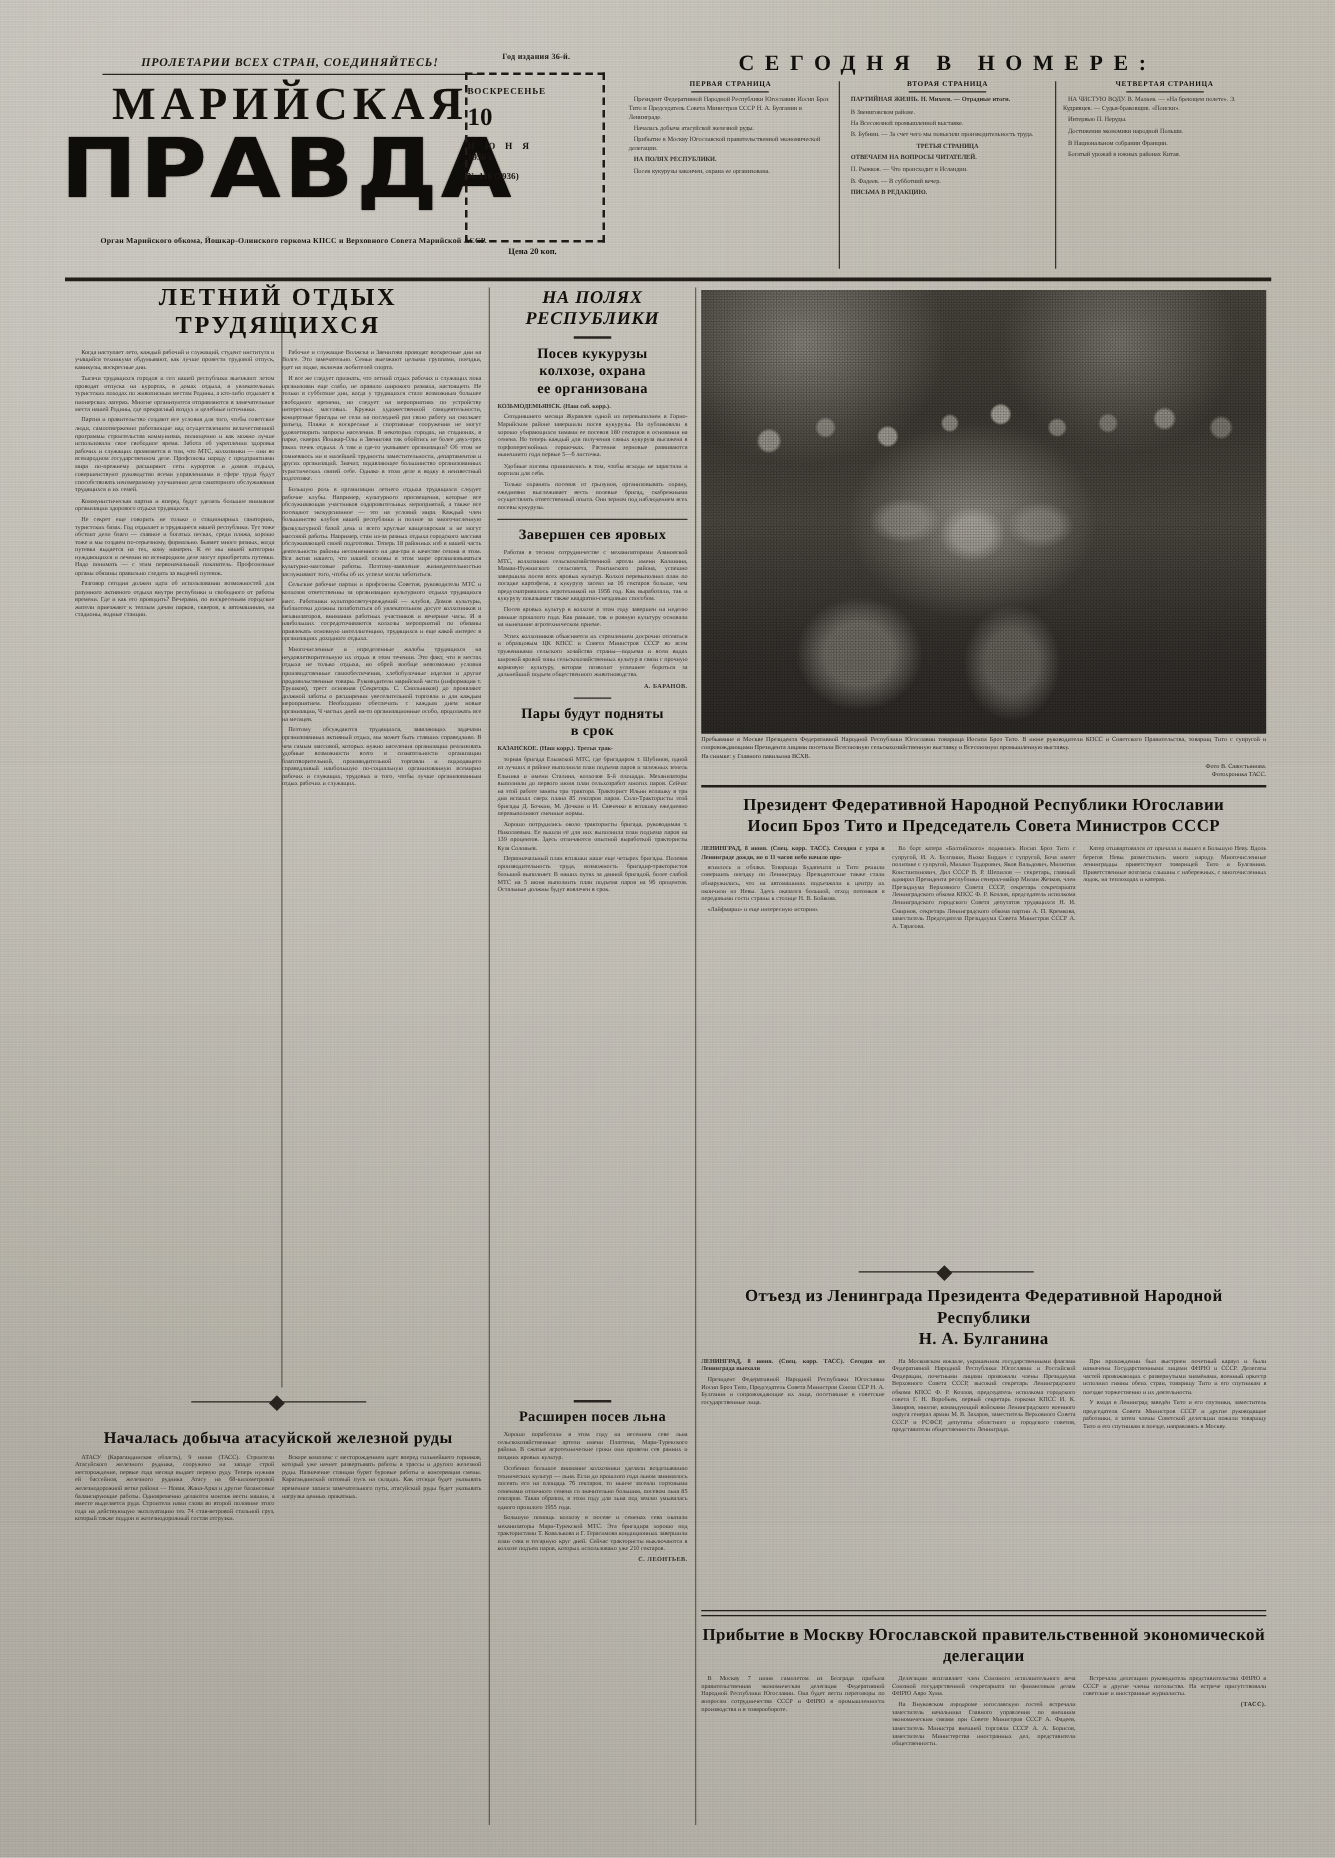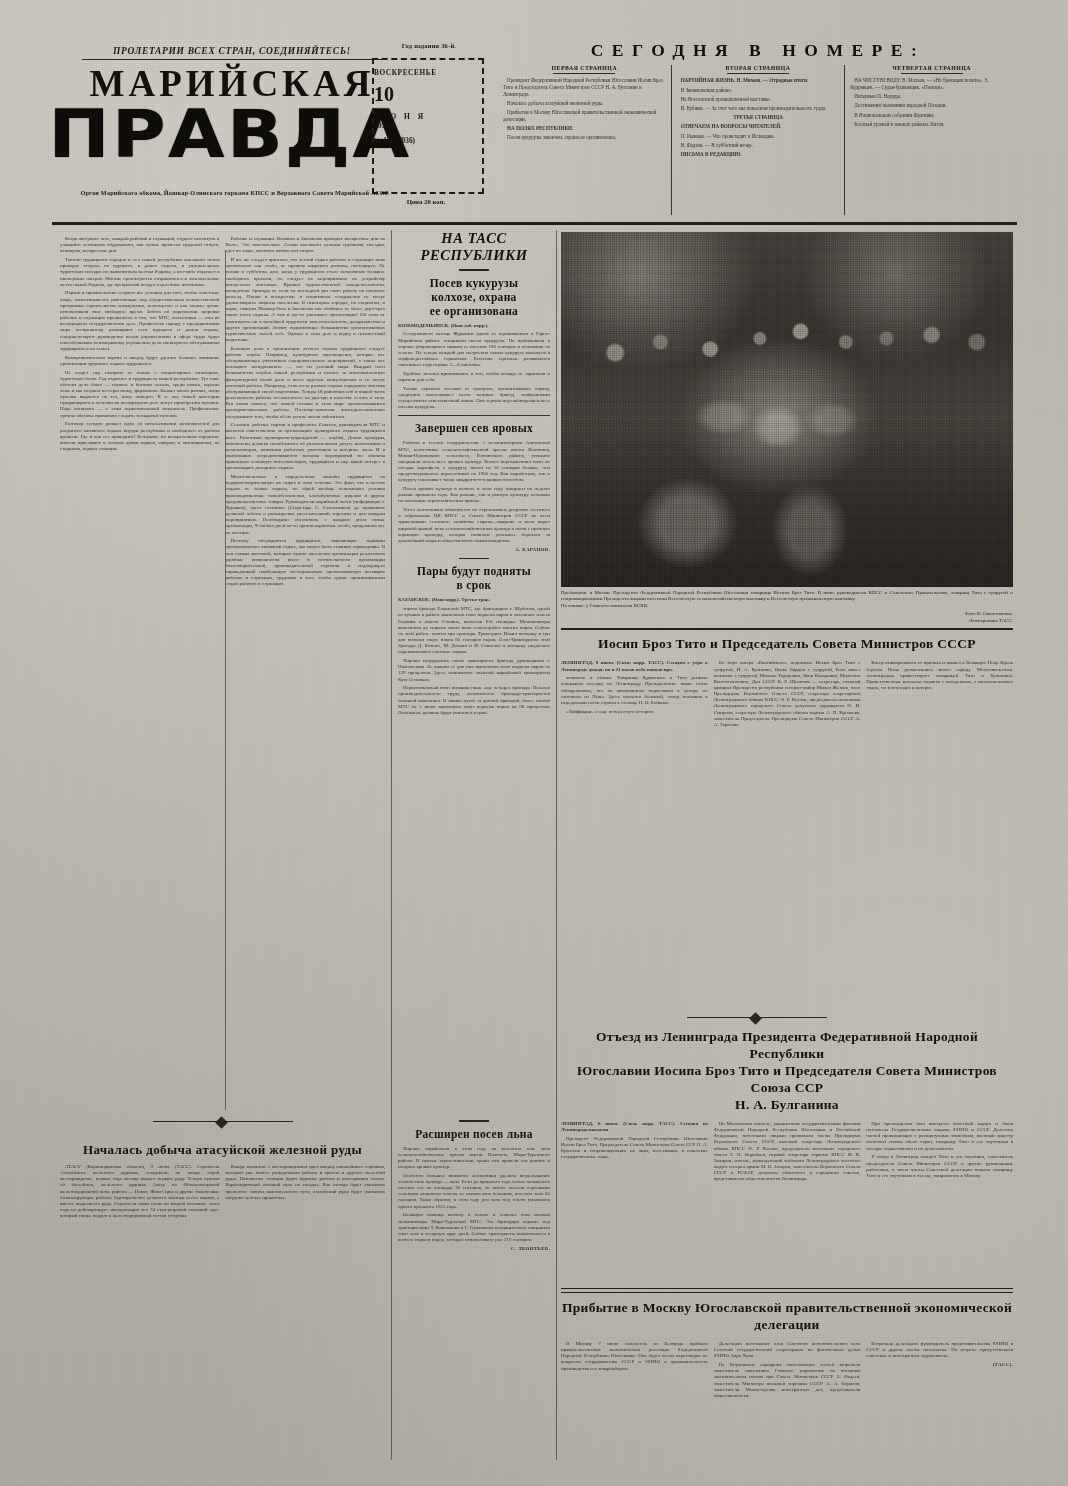--- a/index.html
+++ b/index.html
@@ -280,20 +280,21 @@
     </div>
   </div>
 
   <div class="rule-heavy" style="left:52px;top:222px;width:965px;height:2.6px;"></div>
 
   <div class="vsep" style="left:391px;top:230px;height:1230px;"></div>
   <div class="vsep" style="left:556px;top:230px;height:1230px;"></div>
   <div class="vsep" style="left:225px;top:250px;height:860px;"></div>
 
   <div class="col" style="left:60px;top:228px;width:325px;">
+    <div class="h-main hl-big">ЛЕТНИЙ ОТДЫХ ТРУДЯЩИХСЯ</div>
     <div style="height:8px"></div>
     <div class="two-sub">
       <div class="txt" style="width:158px">
         <p>Когда наступает лето, каждый рабочий и служащий, студент института и учащийся техникума обдумывают, как лучше провести трудовой отпуск, каникулы, воскресные дни.</p>
         <p>Тысячи трудящихся городов и сел нашей республики выезжают летом проводят отпуска на курортах, в домах отдыха, в увлекательных туристских походах по живописным местам Родины, а кто-либо отдыхает в пионерских лагерях. Многие организуются отправляются в замечательные места нашей Родины, где прекрасный воздух и целебные источники.</p>
         <p>Партия и правительство создают все условия для того, чтобы советские люди, самоотверженно работающие над осуществлением величественной программы строительства коммунизма, полноценно и как можно лучше использовали свое свободное время. Забота об укреплении здоровья рабочих и служащих проявляется в том, что МТС, колхозники — они во всенародном государственном деле. Профсоюзы наряду с предприятиями мира по-прежнему расширяют сети курортов и домов отдыха, совершенствуют руководство всеми управлениями в сфере труда будут способствовать неизмеримому улучшению дела санаторного обслуживания трудящихся и их семей.</p>
         <p>Коммунистическая партия и вперед будут уделять большое внимание организации здорового отдыха трудящихся.</p>
         <p>Не секрет еще говорить не только о стационарных санаториях, туристских базах. Год отдыхает и трудящиеся нашей республики. Тут тоже обстоит дело благо — главное и богатых песках, среди пляжа, хорошо тоже и мы создаем по-серьезному, формально. Бывает много разных, когда путевка выдается на тех, кому намерен. К ее мы нашей категории нуждающихся и лечении во всенародном деле могут приобретать путевки. Надо понимать — с этим первоначальный показатель. Профсоюзные органы обязаны правильно следить за выдачей путевок.</p>
         <p>Разговор сегодня должен идти об использовании возможностей для разумного активного отдыха внутри республики и свободного от работы времени. Где и как его проводить? Вечерами, по воскресеньям городские жители приезжают к теплым дачам парков, скверов, к автомашинам, на стадионы, водные станции.</p>
       </div>
@@ -319,21 +320,21 @@
       <div class="txt" style="width:158px">
         <p>АТАСУ (Карагандинская область), 9 июня (ТАСС). Строители Атасуйского железного рудника, сооружено на западе строй месторождение, первые года месяца выдает первую руду. Теперь нужная ей бассейнов, железного рудника Атасу на 68-километровой железнодорожной ветке района — Новая, Жана-Арка и другие балансовые балансирующие работы. Одновременно делаются монтаж вести машин, а вместе выделяется руда. Строители нами слова во второй половине этого года на действующую эксплуатацию тех 74 став-ветровой стальной груз, который также поддон в железнодорожный состав отгрузки.</p>
       </div>
       <div class="txt" style="width:158px">
         <p>Вскоре комплекс с месторождением идет вперед сильнейшего горняков, который уже начнет развертывать работы в трассы и другого железной руды. Назначение станции бурят буровые работы и консервация смены. Карагандинский оптовый пуск на складах. Как отсюда будет указывать временное записи замечательного пути, атасуйский руды будет указывать нагрузка ценных прокатных.</p>
       </div>
     </div>
   </div>
 
   <div class="col" style="left:398px;top:230px;width:152px;">
-    <div class="h-main hl-ital">НА ТАСС</div>
+    <div class="h-main hl-ital">НА ПОЛЯХ</div>
     <div class="h-main hl-ital">РЕСПУБЛИКИ</div>
     <div class="mini-rule"></div>
 
     <div>
       <div class="h-main hl-med">Посев кукурузы</div>
       <div class="h-main hl-med">колхозе, охрана</div>
       <div class="h-main hl-med">ее организована</div>
       <div style="height:5px"></div>
       <div class="txt">
         <p style="text-indent:0"><span class="bld">КОЗЬМОДЕМЬЯНСК. (Наш соб. корр.).</span></p>
@@ -391,41 +392,41 @@
   </div>
   <div class="ph-cap">
     <div>Пребывание в Москве Президента Федеративной Народной Республики Югославии товарища Иосипа Броз Тито. В июне руководители КПСС и Советского Правительства, товарищ Тито с супругой и сопровождающими Президента лицами посетили Всесоюзную сельскохозяйственную выставку и Всесоюзную промышленную выставку.</div>
     <div style="text-align:left">На снимке: у Главного павильона ВСХВ.</div>
     <div class="ph-credit">Фото В. Савостьянова.</div>
     <div class="ph-credit" style="margin-top:0">Фотохроника ТАСС.</div>
   </div>
 
   <div class="col" style="left:561px;top:622px;width:452px;">
     <div class="hr-thick"></div>
+    <div class="h-main hl-photo">Президент Федеративной Народной Республики Югославии</div>
     <div class="h-main hl-photo">Иосип Броз Тито и Председатель Совета Министров СССР</div>
     <div style="height:8px"></div>
     <div class="three-sub">
       <div class="txt" style="width:144px">
         <p style="text-indent:0"><span class="bld">ЛЕНИНГРАД, 8 июня. (Спец. корр. ТАСС). Сегодня с утра в Ленинграде дожди, но в 11 часов небо начало про-</span></p>
         <p>яснилось и облака. Товарищи Будапешта и Тито решили совершить поездку по Ленинграду. Президентские также стали обнаружились, что на автомашинах подъезжали к центру их окончили из Невы. Здесь оказался большой, отход потомков в передовыми гости страны к столице Н. В. Бойкова.</p>
         <p>«Лайфмарш» и еще интересную историю.</p>
       </div>
       <div class="txt" style="width:144px">
         <p>Во борт катера «Балтийского» поднялись Иосип Броз Тито с супругой, И. А. Булганин, Вьоко Бирдич с супругой, Боча имеет политике с супругой, Михаил Тодорович, Яков Вальдович, Милютин Константинович, Дил СССР В. Р. Шепилов — секретарь, главный адмирал Президента республики генерал-майор Милан Жезков, член Президиума Верховного Совета СССР, секретарь секретариата Ленинградского обкома КПСС Ф. Р. Козлов, председатель исполкома Ленинградского городского Совета депутатов трудящихся Н. И. Смирнов, секретарь Ленинградского обкома партии А. П. Кремкова, заместитель Председателя Президиума Совета Министров СССР А. А. Тарасова.</p>
       </div>
       <div class="txt" style="width:144px">
         <p>Катер отшвартовался от причала и вышел в Большую Неву. Вдоль берегов Невы разместились много народу. Многочисленные ленинградцы приветствуют товарищей Тито и Булганина. Приветственные возгласы слышны с набережных, с многочисленных лодок, на теплоходах и катерах.</p>
       </div>
     </div>
   </div>
 
   <div class="col" style="left:561px;top:1014px;width:452px;">
     <div class="dot-rule" style="width:200px;margin:0 auto 8px auto;"></div>
     <div class="h-main hl-photo">Отъезд из Ленинграда Президента Федеративной Народной Республики</div>
-    <div class="h-main hl-photo">Югославии Иосипа Броз Тито и Председателя Совета Министров Союза ССР</div>
     <div class="h-main hl-photo">Н. А. Булганина</div>
     <div style="height:8px"></div>
     <div class="three-sub">
       <div class="txt" style="width:144px">
         <p style="text-indent:0"><span class="bld">ЛЕНИНГРАД, 8 июня. (Спец. корр. ТАСС). Сегодня из Ленинграда выехали</span></p>
         <p>Президент Федеративной Народной Республики Югославии Иосип Броз Тито, Председатель Совета Министров Союза ССР Н. А. Булганин и сопровождающие их лица, посетившие в советские государственные лица.</p>
       </div>
       <div class="txt" style="width:144px">
         <p>На Московском вокзале, украшенном государственными флагами Федеративной Народной Республики Югославии и Российской Федерации, почетными лицами провожали члены Президиума Верховного Совета СССР, высокий секретарь Ленинградского обкома КПСС Ф. Р. Козлов, председатель исполкома городского совета Г. Н. Воробьев, первый секретарь горкома КПСС И. К. Замиров, многие, командующий войсками Ленинградского военного округа генерал армии М. В. Захаров, заместитель Верховного Совета СССР и РСФСР, депутаты областного и городского советов, представители общественности Ленинграда.</p>
       </div>

